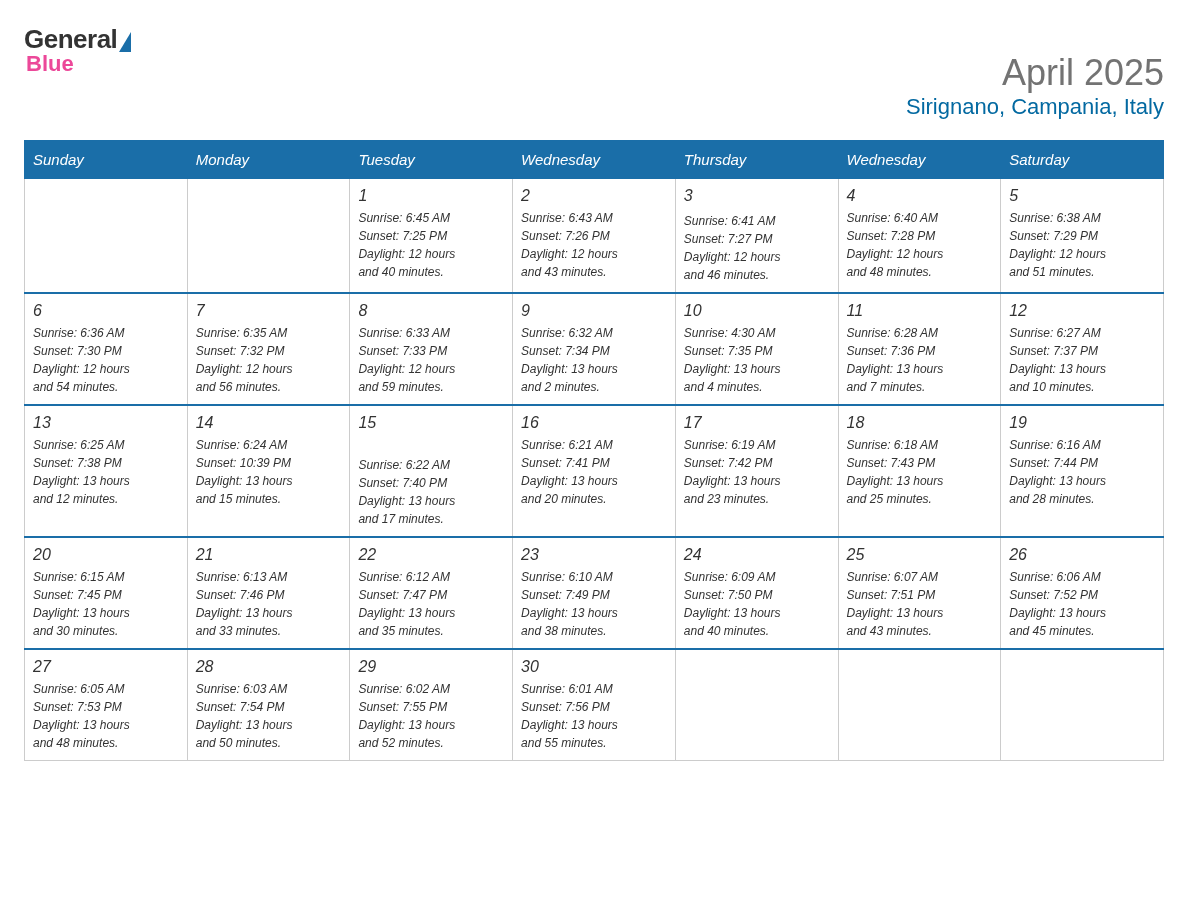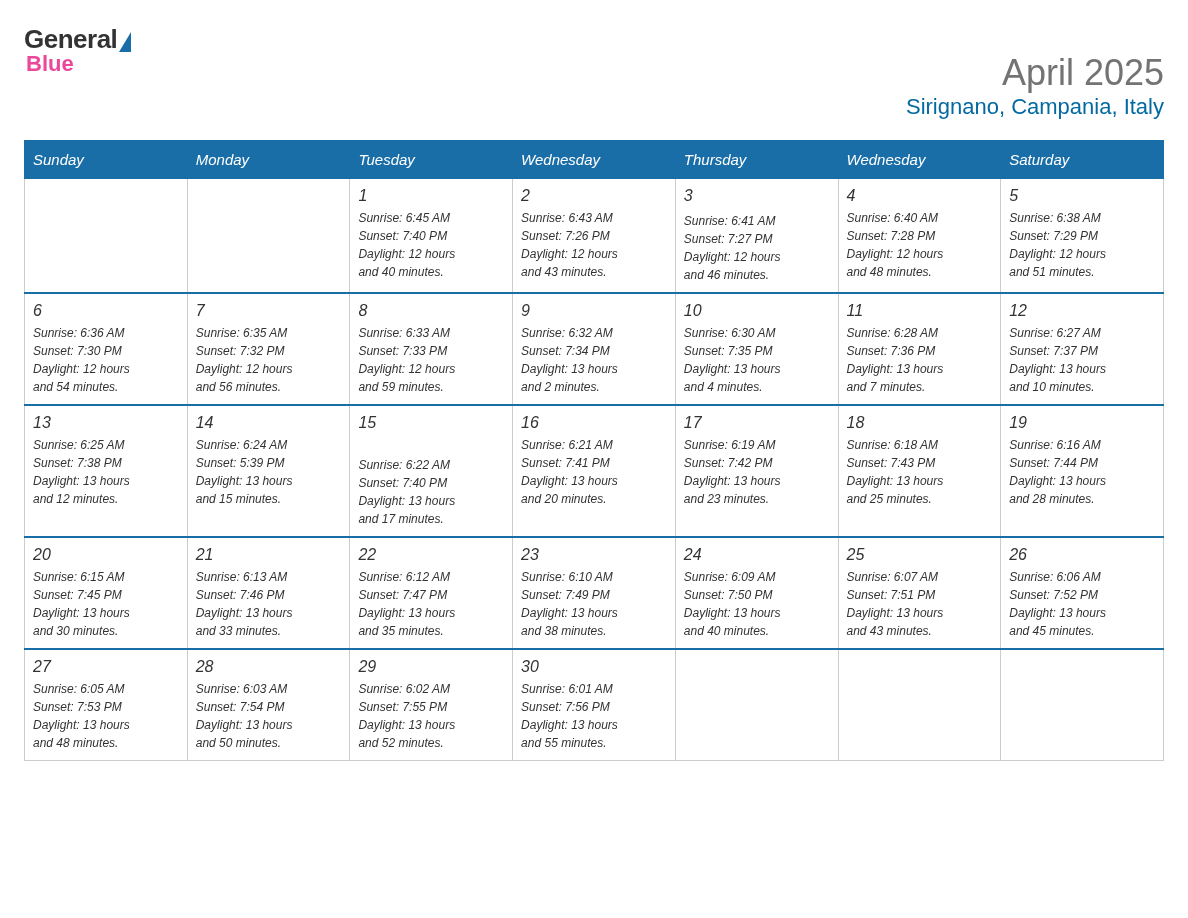--- a/index.html
+++ b/index.html
@@ -132,21 +132,21 @@
         <th>Saturday</th>
       </tr>
   </thead>
   <tbody id="calendar-body">
   <tr>
         <td class="empty-cell"></td>
         <td class="empty-cell"></td>
         <td>
           <div class="day-number">1</div>
           <div class="day-info" style="white-space: pre-line;">Sunrise: 6:45 AM
-Sunset: 7:40 PM
+Sunset: 7:25 PM
 Daylight: 12 hours
 and 40 minutes.</div>
         </td>
         <td>
           <div class="day-number">2</div>
           <div class="day-info" style="white-space: pre-line;">Sunrise: 6:43 AM
 Sunset: 7:26 PM
 Daylight: 12 hours
 and 43 minutes.</div>
         </td>
@@ -196,21 +196,21 @@
         </td>
         <td>
           <div class="day-number">9</div>
           <div class="day-info" style="white-space: pre-line;">Sunrise: 6:32 AM
 Sunset: 7:34 PM
 Daylight: 13 hours
 and 2 minutes.</div>
         </td>
         <td>
           <div class="day-number">10</div>
-          <div class="day-info" style="white-space: pre-line;">Sunrise: 6:30 AM
+          <div class="day-info" style="white-space: pre-line;">Sunrise: 4:30 AM
 Sunset: 7:35 PM
 Daylight: 13 hours
 and 4 minutes.</div>
         </td>
         <td>
           <div class="day-number">11</div>
           <div class="day-info" style="white-space: pre-line;">Sunrise: 6:28 AM
 Sunset: 7:36 PM
 Daylight: 13 hours
 and 7 minutes.</div>
@@ -227,21 +227,21 @@
         <td>
           <div class="day-number">13</div>
           <div class="day-info" style="white-space: pre-line;">Sunrise: 6:25 AM
 Sunset: 7:38 PM
 Daylight: 13 hours
 and 12 minutes.</div>
         </td>
         <td>
           <div class="day-number">14</div>
           <div class="day-info" style="white-space: pre-line;">Sunrise: 6:24 AM
-Sunset: 5:39 PM
+Sunset: 10:39 PM
 Daylight: 13 hours
 and 15 minutes.</div>
         </td>
         <td>
           <div class="day-number">15</div>
           <div class="day-info" style="white-space: pre-line; margin-top: 24px;">Sunrise: 6:22 AM
 Sunset: 7:40 PM
 Daylight: 13 hours
 and 17 minutes.</div>
         </td>

